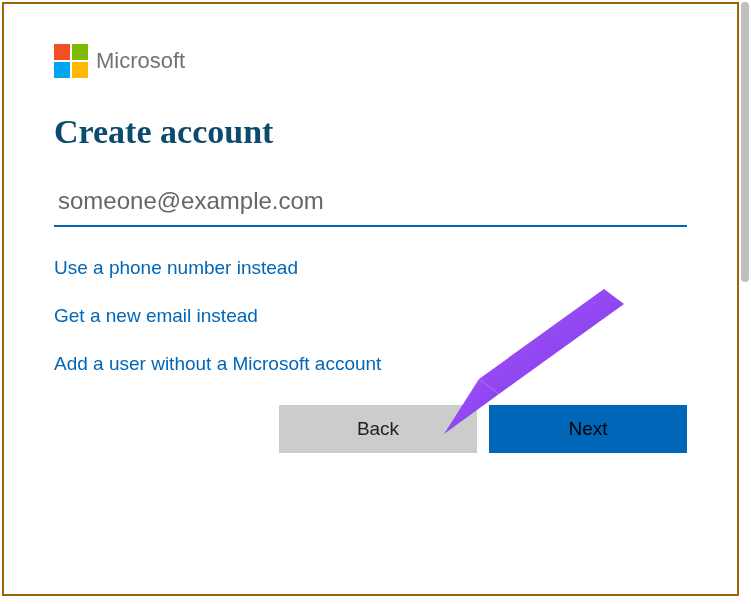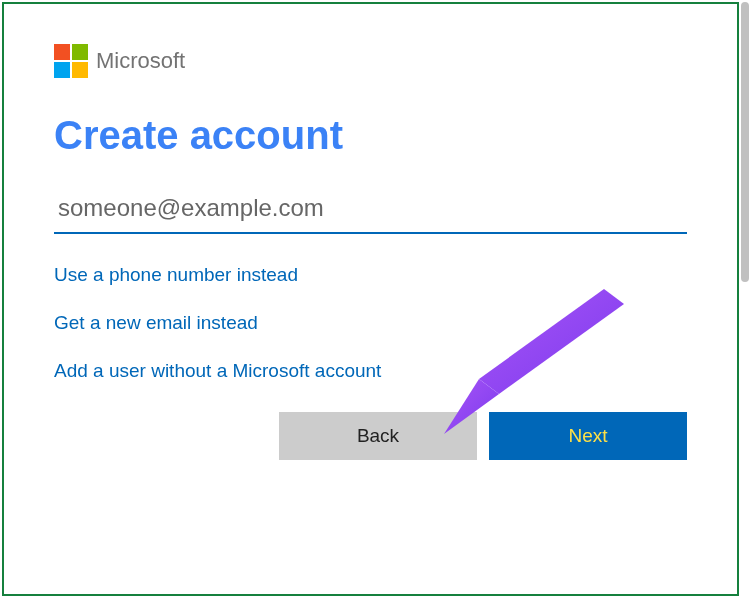--- a/index.html
+++ b/index.html
@@ -13,21 +13,21 @@
       width: 751px;
       height: 604px;
       position: relative;
     }
     .outer-border {
       position: absolute;
       top: 2px;
       left: 2px;
       right: 12px;
       bottom: 8px;
-      border: 2px solid #15803d;
+      border: 2px solid #a16207;
       background: #fff;
     }
     .scrollbar-track {
       position: absolute;
       top: 2px;
       right: 2px;
       width: 8px;
       height: 280px;
       background: #c0c0c0;
       border-radius: 4px;
@@ -50,24 +50,25 @@
     .ms-logo .sq1 { background: #f25022; }
     .ms-logo .sq2 { background: #7fba00; }
     .ms-logo .sq3 { background: #00a4ef; }
     .ms-logo .sq4 { background: #ffb900; }
     .ms-text {
       color: #737373;
       font-size: 22px;
       font-weight: 500;
     }
     .heading {
-      font-size: 40px;
+      font-size: 34px;
       font-weight: 600;
-      color: #3b82f6;
+      color: #0c4a6e;
       margin-bottom: 30px;
+      font-family: Liberation Serif, serif;
     }
     .email-input {
       width: 100%;
       border: none;
       border-bottom: 2px solid #0067b8;
       font-size: 24px;
       color: #666;
       padding: 6px 4px 10px 4px;
       outline: none;
       background: transparent;
@@ -100,21 +101,21 @@
       font-size: 19px;
       font-family: inherit;
       cursor: pointer;
     }
     .btn-back {
       background: #cccccc;
       color: #222;
     }
     .btn-next {
       background: #0067b8;
-      color: #fde047;
+      color: #000000;
     }
     .arrow-annotation {
       position: absolute;
       top: 270px;
       left: 420px;
       width: 220px;
       height: 180px;
       pointer-events: none;
     }
   </style>

